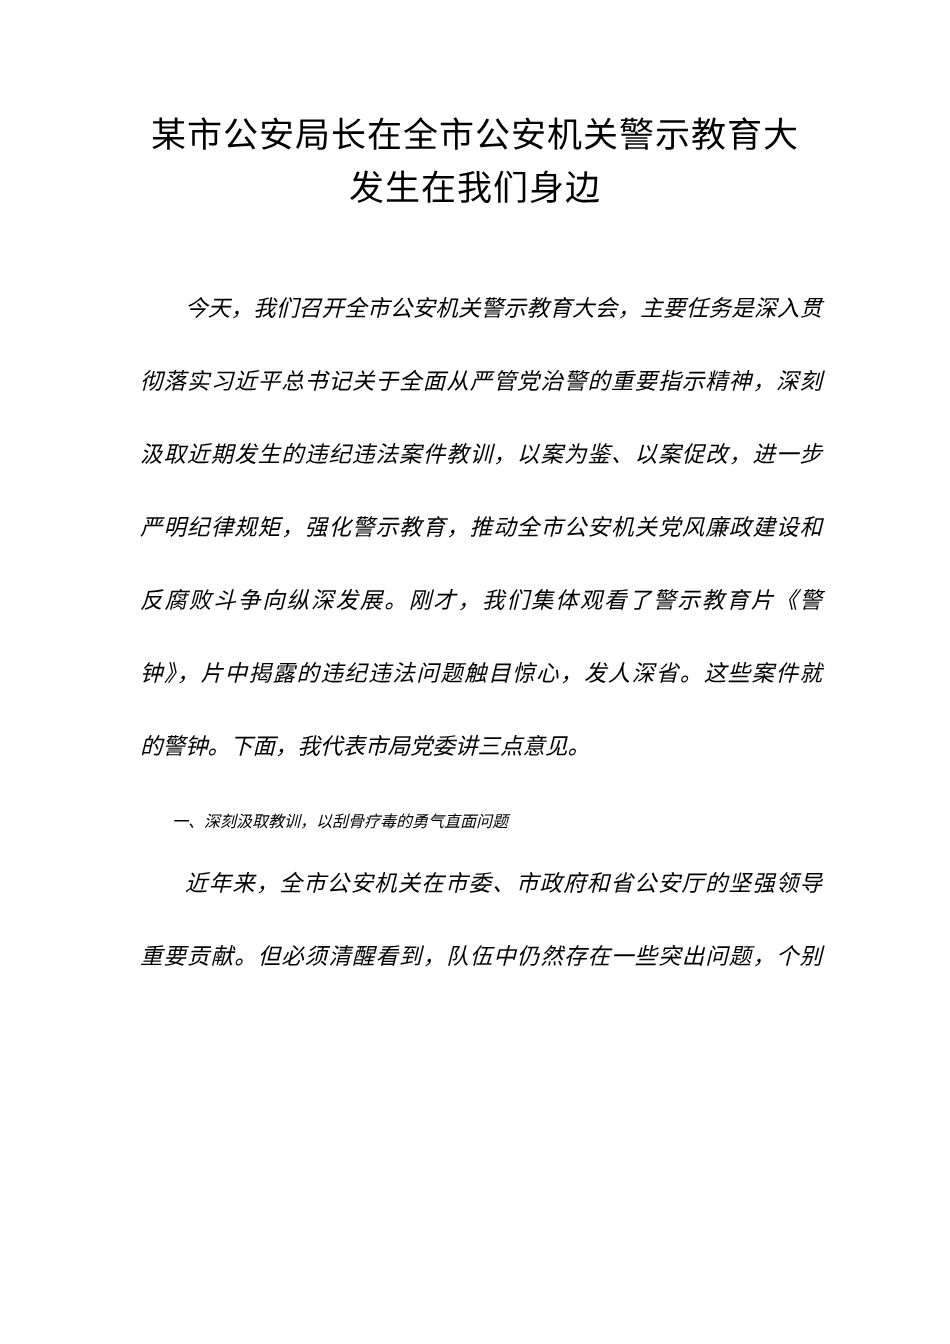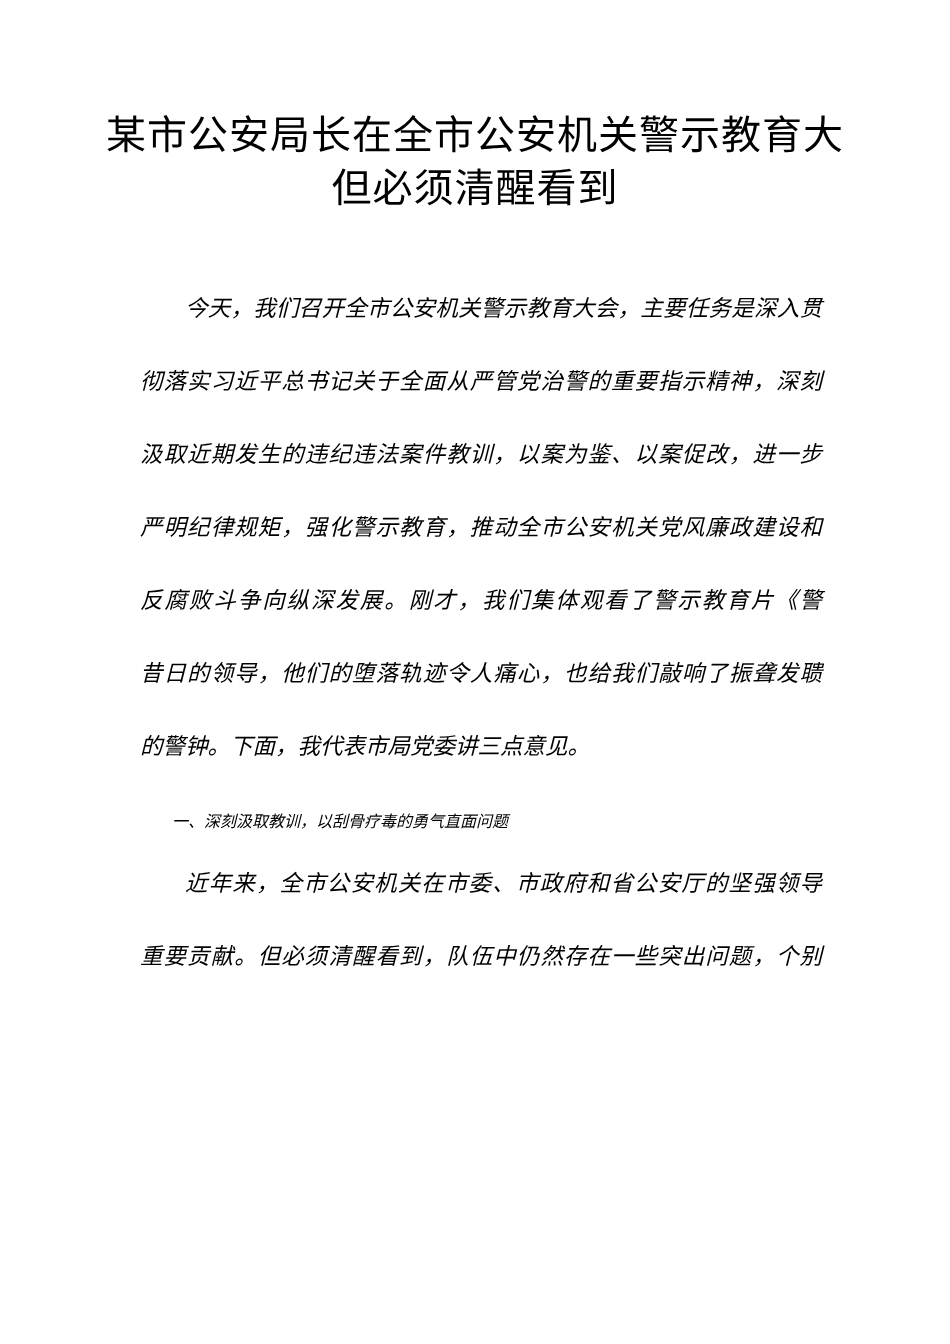--- a/index.html
+++ b/index.html
@@ -14,21 +14,21 @@
     box-sizing: border-box;
     margin: 0 auto;
     padding-top: 109px;
     background: #ffffff;
     color: #000000;
     font-family: "Liberation Serif", "DejaVu Serif", serif;
     overflow: hidden;
   }
   .title {
     margin: 0;
-    font-size: 40px;
+    font-size: 35px;
     font-weight: normal;
     line-height: 53px;
     text-align: center;
     letter-spacing: 1px;
   }
   .content {
     width: 682px;
     margin-left: 140px;
     font-size: 22.5px;
   }
@@ -58,32 +58,32 @@
     font-size: 16px;
   }
 </style>
 </head>
 <body>
 
 <div class="page">
 
   <h1 class="title">
     <div>某市公安局长在全市公安机关警示教育大</div>
-    <div>但必须清醒看到</div>
+    <div>发生在我们身边</div>
   </h1>
 
   <div class="content">
 
     <div class="para para1">
       <div class="line jfull indent">今天，我们召开全市公安机关警示教育大会，主要任务是深入贯</div>
       <div class="line jfull">彻落实习近平总书记关于全面从严管党治警的重要指示精神，深刻</div>
       <div class="line jfull">汲取近期发生的违纪违法案件教训，以案为鉴、以案促改，进一步</div>
       <div class="line jfull">严明纪律规矩，强化警示教育，推动全市公安机关党风廉政建设和</div>
       <div class="line jfull">反腐败斗争向纵深发展。刚才，我们集体观看了警示教育片《警</div>
-      <div class="line jfull">昔日的领导，他们的堕落轨迹令人痛心，也给我们敲响了振聋发聩</div>
+      <div class="line jfull">钟》，片中揭露的违纪违法问题触目惊心，发人深省。这些案件就</div>
       <div class="line">的警钟。下面，我代表市局党委讲三点意见。</div>
     </div>
 
     <div class="heading line indent">一、深刻汲取教训，以刮骨疗毒的勇气直面问题</div>
 
     <div class="para para2">
       <div class="line jfull indent">近年来，全市公安机关在市委、市政府和省公安厅的坚强领导</div>
       <div class="line jfull">重要贡献。但必须清醒看到，队伍中仍然存在一些突出问题，个别</div>
     </div>
 

